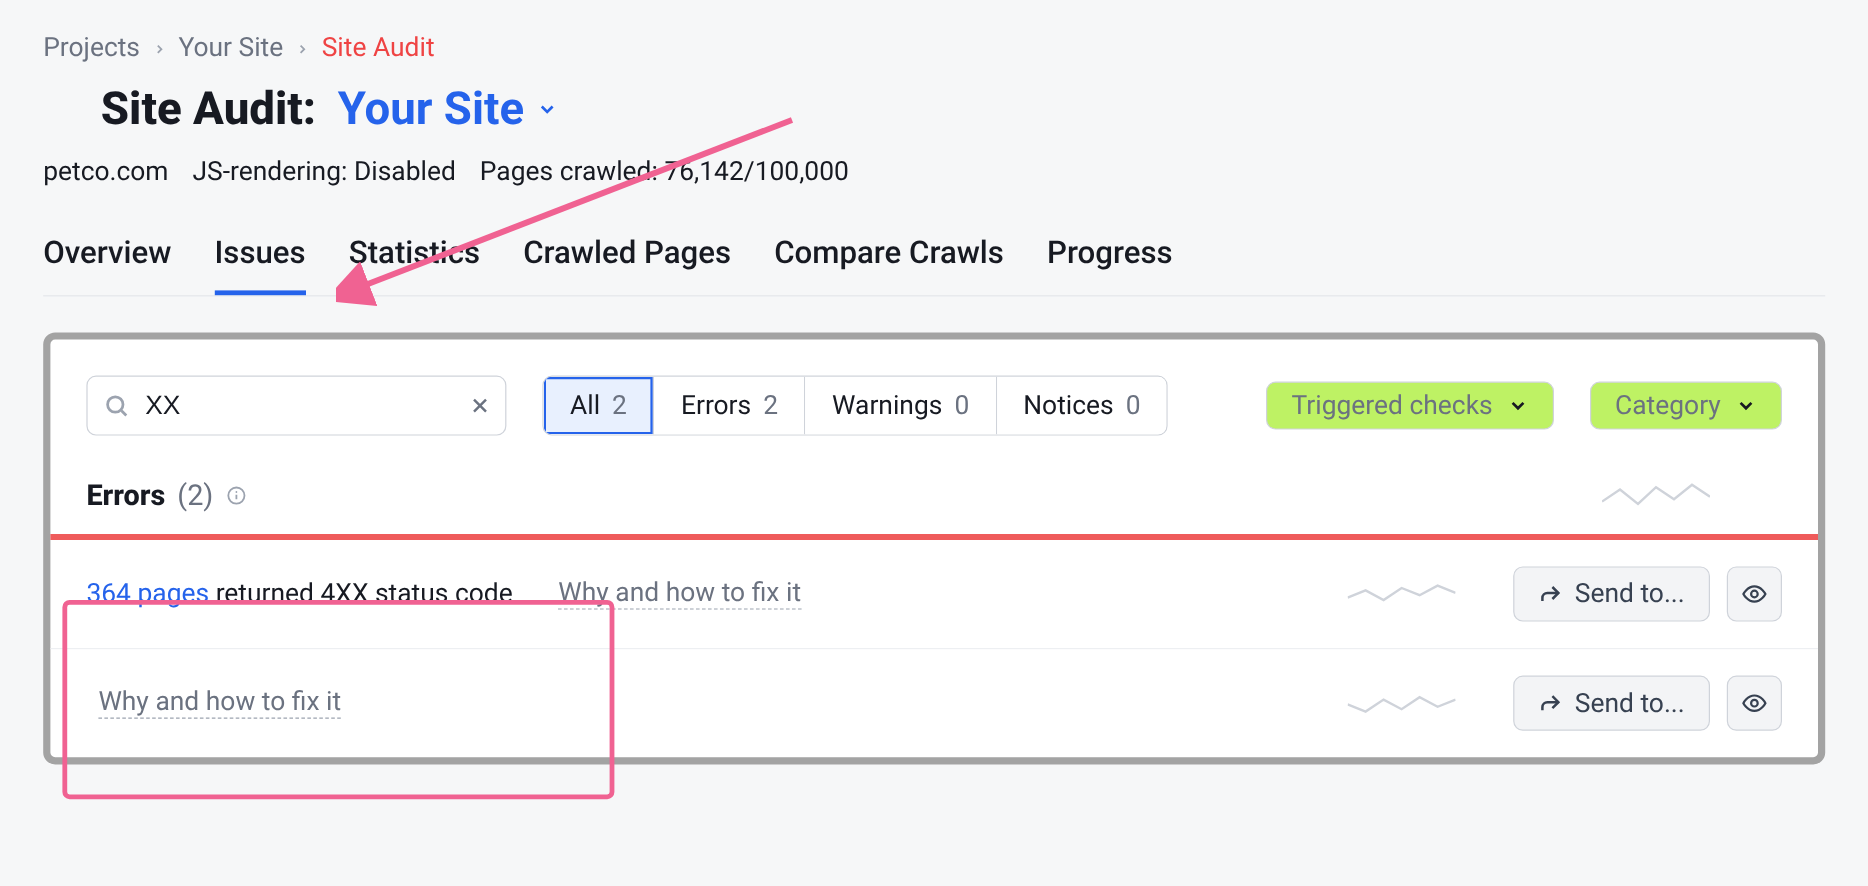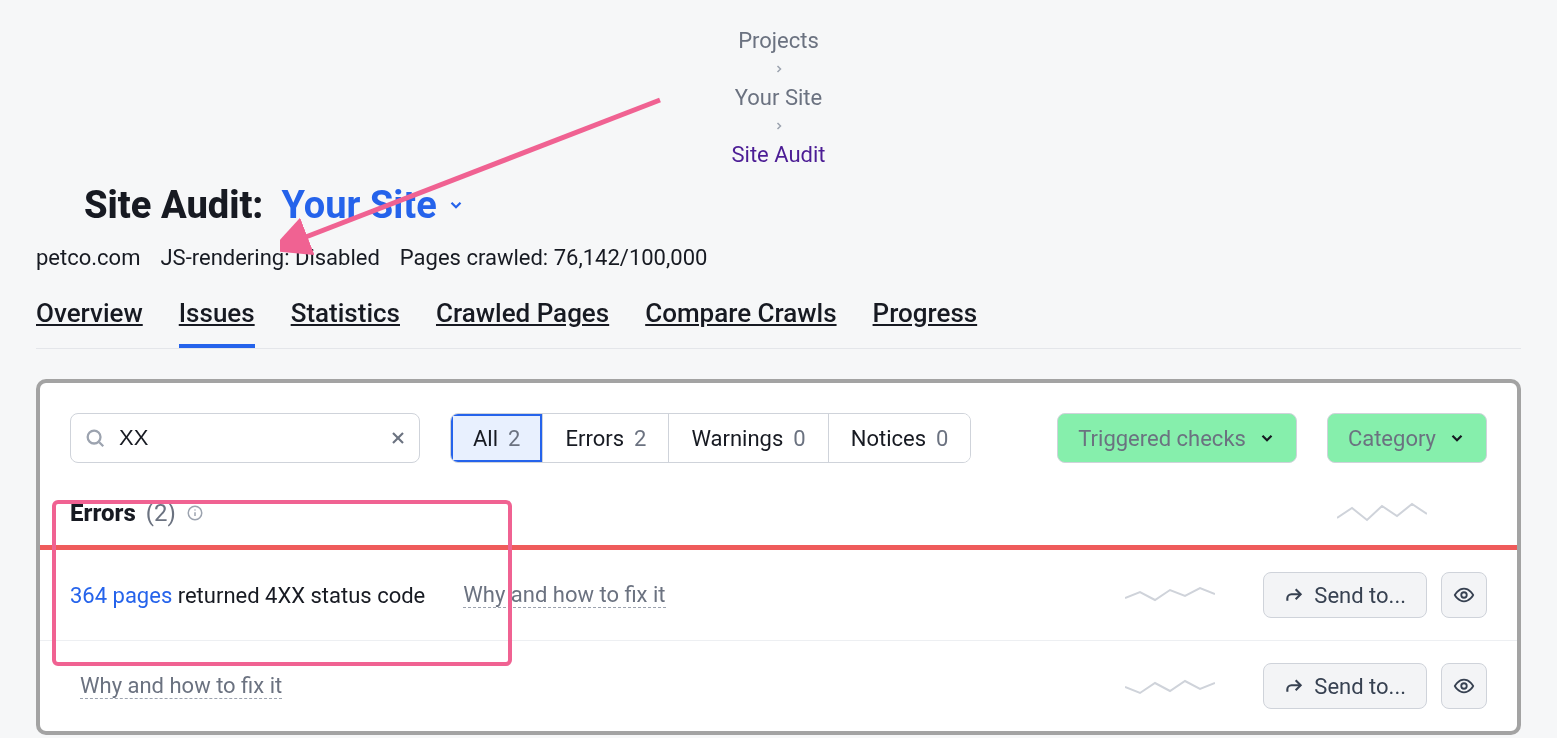--- a/index.html
+++ b/index.html
@@ -8,62 +8,62 @@
     background: #f6f7f8;
     color: #171a22;
     width: 1557px;
     height: 738px;
     overflow: hidden;
     position: relative;
   }
   .page { padding: 28px 36px 0 36px; }
 
   
-  .breadcrumb { display: flex; align-items: center; gap: 10px; font-size: 22px; color: #6b7280; font-weight: 400; flex-direction: column; }
+  .breadcrumb { display: flex; align-items: center; gap: 10px; font-size: 22px; color: #6b7280; font-weight: 400; }
   .breadcrumb .crumb { color: #6b7280; }
   .breadcrumb .chev { color: #9ca3af; }
-  .breadcrumb .crumb.current { color: #4c1d95; }
+  .breadcrumb .crumb.current { color: #ef4444; }
 
   
   .title-row { display: flex; align-items: baseline; gap: 18px; margin-top: 16px; }
   .title-static { font-size: 38px; font-weight: 800; color: #171a22; margin-left: 48px; }
   .title-link { font-size: 38px; font-weight: 700; color: #2563eb; display: inline-flex; align-items: center; gap: 10px; cursor: pointer; }
   .title-link .caret { width: 18px; height: 18px; }
 
   
   .meta-row { display: flex; align-items: center; gap: 20px; margin-top: 18px; font-size: 22px; color: #171a22; }
 
   
-  .tabs { display: flex; gap: 36px; margin-top: 28px; border-bottom: 1px solid #e4e6ea; font-size: 26px; text-decoration: underline; }
+  .tabs { display: flex; gap: 36px; margin-top: 40px; border-bottom: 1px solid #e4e6ea; font-size: 26px; }
   .tab { padding: 0 0 16px 0; cursor: pointer; color: #171a22; font-weight: 500; border-bottom: 4px solid transparent; }
   .tab.active { border-bottom-color: #2563eb; }
 
   
-  .panel { background: #fff; border: 4px solid #a3a3a3; border-radius: 10px; margin: 30px 0 0 0; padding: 0; }
+  .panel { background: #fff; border: 6px solid #a3a3a3; border-radius: 10px; margin: 30px 0 0 0; padding: 0; }
   .panel-inner-top { padding: 30px 30px 20px 30px; display:flex; gap: 30px; align-items:center; justify-content:flex-start;}
   .flex-spacer { flex: 1; }
 
   
   .search-wrap { position: relative; width: 350px; }
   .search-input {
     width: 100%; height: 50px; border: 1px solid #cfd3da; border-radius: 8px;
     font-size: 22px; padding: 0 46px 0 48px; color:#171a22; background:#fff;
   }
   .search-icon { position:absolute; left:14px; top:50%; transform:translateY(-50%); width:22px; height:22px; color:#9ca3af; }
   .clear-icon { position:absolute; right:12px; top:50%; transform:translateY(-50%); width:20px; height:20px; color:#6b7280; cursor:pointer;}
 
   
   .seg { display:flex; border:1px solid #cfd3da; border-radius:8px; overflow:hidden; height:50px; }
   .seg-item { display:flex; align-items:center; gap:10px; padding:0 22px; font-size:22px; cursor:pointer; border-right:1px solid #cfd3da; background:#fff;}
   .seg-item:last-child { border-right:none; }
   .seg-item.active { background:#e8f0fe; box-shadow: inset 0 0 0 2px #2563eb; }
   .seg-count { color:#6b7280; }
 
   
-  .dd-btn { height:50px; border:1px solid #cfd3da; border-radius:8px; background:#86efac; display:flex; align-items:center; gap:12px; padding:0 20px; font-size:22px; color:#6b7280; cursor:pointer;}
+  .dd-btn { height:40px; border:1px solid #cfd3da; border-radius:8px; background:#bef264; display:flex; align-items:center; gap:12px; padding:0 20px; font-size:22px; color:#6b7280; cursor:pointer;}
   .dd-btn .chev-down { width:18px; height:18px; color:#171a22;}
 
   
   .errors-head { padding: 16px 30px 18px 30px; display:flex; align-items:center; gap:10px; font-size:24px;}
   .errors-head .eh-label { font-weight:800; }
   .errors-head .eh-count { color:#6b7280; }
   .errors-head .info { width:18px; height:18px; color:#9ca3af; }
   .errors-spark { margin-left:auto; margin-right:60px; }
 
   .spark { width:90px; height:26px; color:#cfd3da; }

